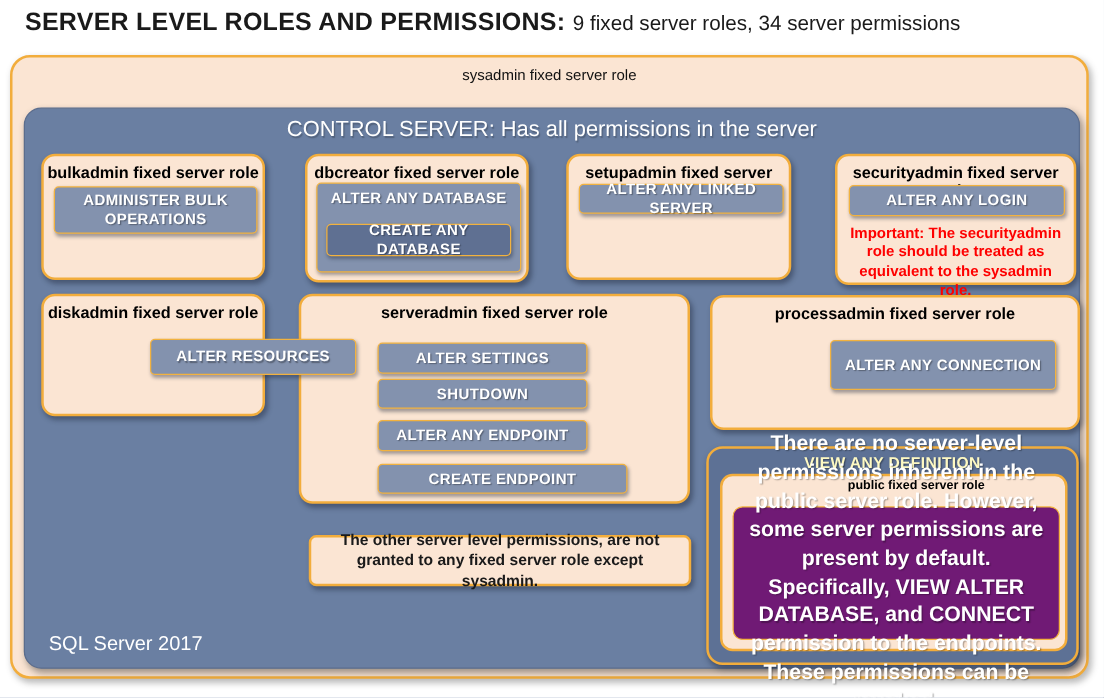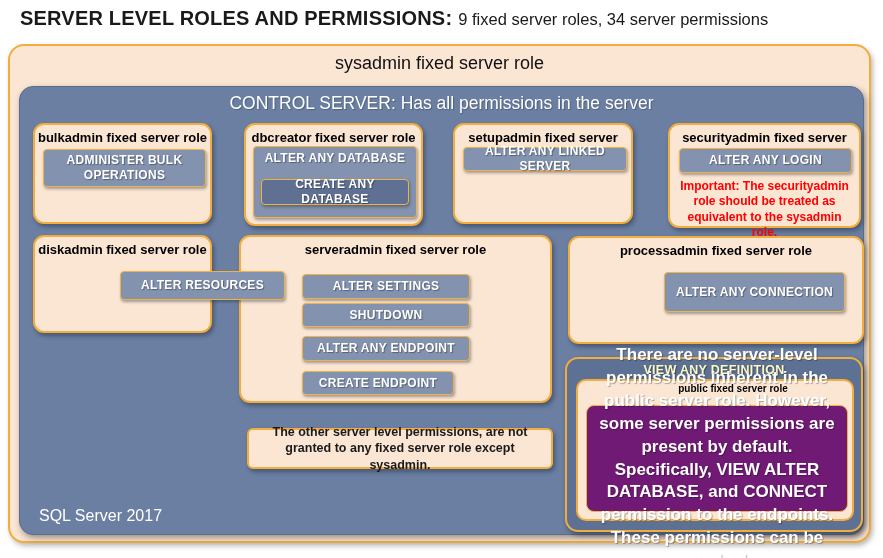--- a/index.html
+++ b/index.html
@@ -11,21 +11,21 @@
   
   .page-title{left:20px;top:7px;width:850px;white-space:nowrap;}
   .page-title .bold{font-size:20px;font-weight:bold;letter-spacing:.2px;}
   .page-title .rest{font-size:16.5px;font-weight:normal;margin-left:6px;}
   
   .sysadmin-box{
     left:8px;top:44px;width:863px;height:499px;background:#fbe5d3;
     border:2px solid #f2ad3c;border-radius:16px;
     box-shadow:2px 3px 5px rgba(60,60,60,.35);
   }
-  .sysadmin-label{top:7px;left:0;width:100%;text-align:center;font-size:18px;color:#111;}
+  .sysadmin-label{top:7px;left:0;width:100%;text-align:center;font-size:12px;color:#111;}
   
   .control-box{
     left:9px;top:40px;width:845px;height:449px;background:#6a7fa2;
     border:1px solid #5b6d8d;border-radius:14px;
     box-shadow:2px 3px 6px rgba(40,40,40,.45);
   }
   .control-label{top:6px;left:0;width:100%;text-align:center;font-size:17.5px;color:#ffffff;
     text-shadow:1px 1px 1px rgba(0,0,0,.25);}
   
   .role-box{
@@ -121,21 +121,21 @@
       <div class="abs role-box" style="left:13px;top:148px;width:179px;height:98px;">
         <div class="role-title">diskadmin fixed server role</div>
       </div>
       <div class="perm-btn float" style="left:100px;top:184px;width:165px;height:29px;">ALTER RESOURCES</div>
 
       <div class="abs role-box" style="left:219px;top:148px;width:313px;height:168px;">
         <div class="role-title">serveradmin fixed server role</div>
         <div class="perm-btn" style="left:61px;top:37px;width:168px;height:25px;">ALTER SETTINGS</div>
         <div class="perm-btn" style="left:61px;top:66px;width:168px;height:24px;">SHUTDOWN</div>
         <div class="perm-btn" style="left:61px;top:99px;width:168px;height:25px;">ALTER ANY ENDPOINT</div>
-        <div class="perm-btn" style="left:61px;top:134px;width:152px;height:24px;text-align:center;">CREATE ENDPOINT</div>
+        <div class="perm-btn" style="left:61px;top:134px;width:200px;height:24px;text-align:center;">CREATE ENDPOINT</div>
       </div>
 
 
       <div class="abs role-box" style="left:548px;top:149px;width:296px;height:108px;">
         <div class="role-title">processadmin fixed server role</div>
         <div class="perm-btn" style="left:94px;top:34px;width:181px;height:40px;">ALTER ANY CONNECTION</div>
       </div>
 
       <div class="abs note-box">The other server level permissions, are not granted to any fixed server role except sysadmin.</div>
 

